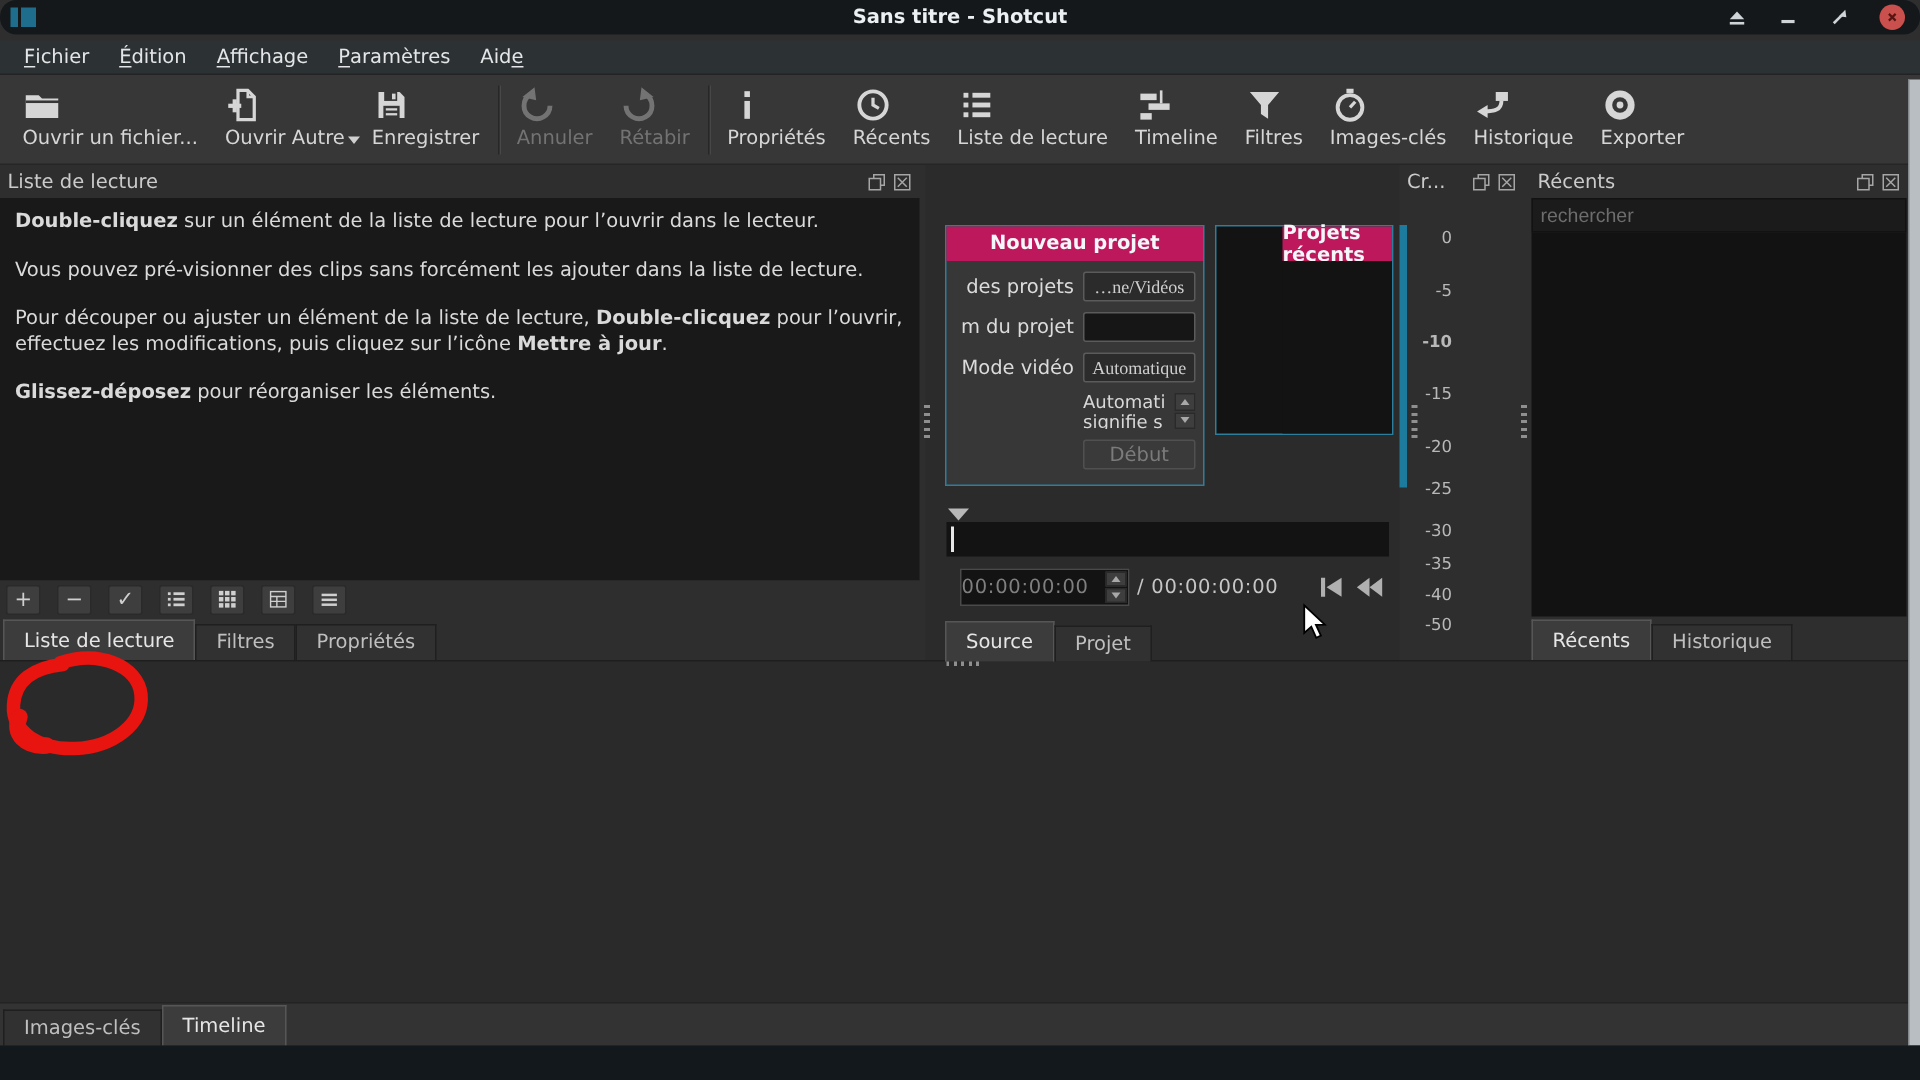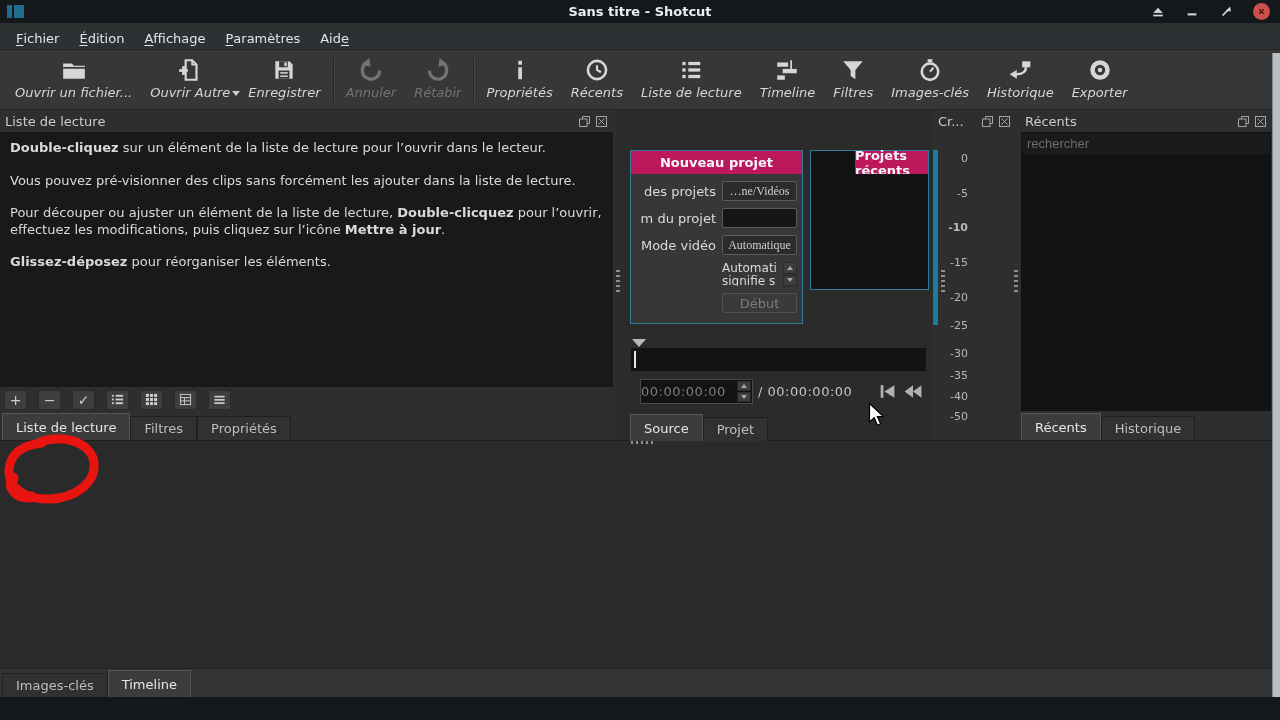--- a/index.html
+++ b/index.html
@@ -5,38 +5,38 @@
 * { box-sizing: border-box; margin: 0; padding: 0; }
 html,body { width:1280px; height:720px; overflow:hidden; }
 body {
   position:relative; background:#2e2e2e;
   font-family:"DejaVu Sans","Liberation Sans",sans-serif;
   font-size:12px; color:#d4d4d4;
 }
 .abs { position:absolute; }
 
 
-#titlebar { left:0; top:0; width:1280px; height:23px; background:#14181b; display:flex; align-items:center; }
+#titlebar { left:0; top:0; width:1280px; height:23px; background:#14181b; display:flex; align-items:center;border-radius:11px; }
 .app-icon { width:20px; height:17px; margin-left:6px; position:relative; z-index:2; }
 .app-icon .b1 { position:absolute; left:1px; top:2px; width:5px; height:13px; background:#1e6d8c; }
 .app-icon .b2 { position:absolute; left:8px; top:2px; width:10px; height:13px; background:#1e6d8c; }
 .wtitle { position:absolute; left:0; right:0; text-align:center; font-weight:bold; color:#edf0f2; font-size:13px; }
 .winbtns { margin-left:auto; display:flex; align-items:center; gap:20px; margin-right:10px; z-index:2; }
 .wbtn { width:14px; height:14px; color:#cfd4d8; }
 .close-circle { width:17px; height:17px; border-radius:50%; background:#c9504c; display:flex; align-items:center; justify-content:center; }
 .close-circle svg { width:9px; height:9px; color:#571512; }
 
 
 #menubar { left:0; top:27px; width:1280px; height:23px; background:#2c3134; border-bottom:1px solid #232323; display:flex; align-items:center; padding-left:6px; }
 .menu-item { padding:0 10px; height:100%; display:flex; align-items:center; color:#e3e5e6; font-size:13px; }
 .mn { text-decoration:underline; text-underline-offset:2px; }
 
 
 #toolbar { left:0; top:50px; width:1280px; height:60px; background:#373737; border-bottom:1px solid #262626; display:flex; align-items:flex-start; padding:5px 0 0 6px; }
-.tbtn { display:flex; flex-direction:column; align-items:center; padding:2px 9px; color:#d6d6d6; position:relative;font-style:italic; }
+.tbtn { display:flex; flex-direction:column; align-items:flex-start; padding:2px 9px; color:#d6d6d6; position:relative; }
 .tbtn .ticon { width:26px; height:26px; margin-bottom:2px; }
 .tbtn .tlabel { font-size:13px; white-space:nowrap; }
 .tbtn.disabled { color:#737373; }
 .tsep { width:1px; height:46px; background:#272727; box-shadow:1px 0 0 #474747; margin:2px 3px 0 3px; }
 .caret-down { position:absolute; right:-1px; bottom:6px; width:0; height:0; border-left:4px solid transparent; border-right:4px solid transparent; border-top:5px solid #cfcfcf; }
 
 
 .phdr { background:#2e2e2e; display:flex; align-items:center; padding:0 5px; color:#cbcbcb; font-size:13px; }
 .phdr .sp { flex:1; }
 .pico { width:13px; height:13px; color:#a6a6a6; margin-left:4px; flex:none; }

